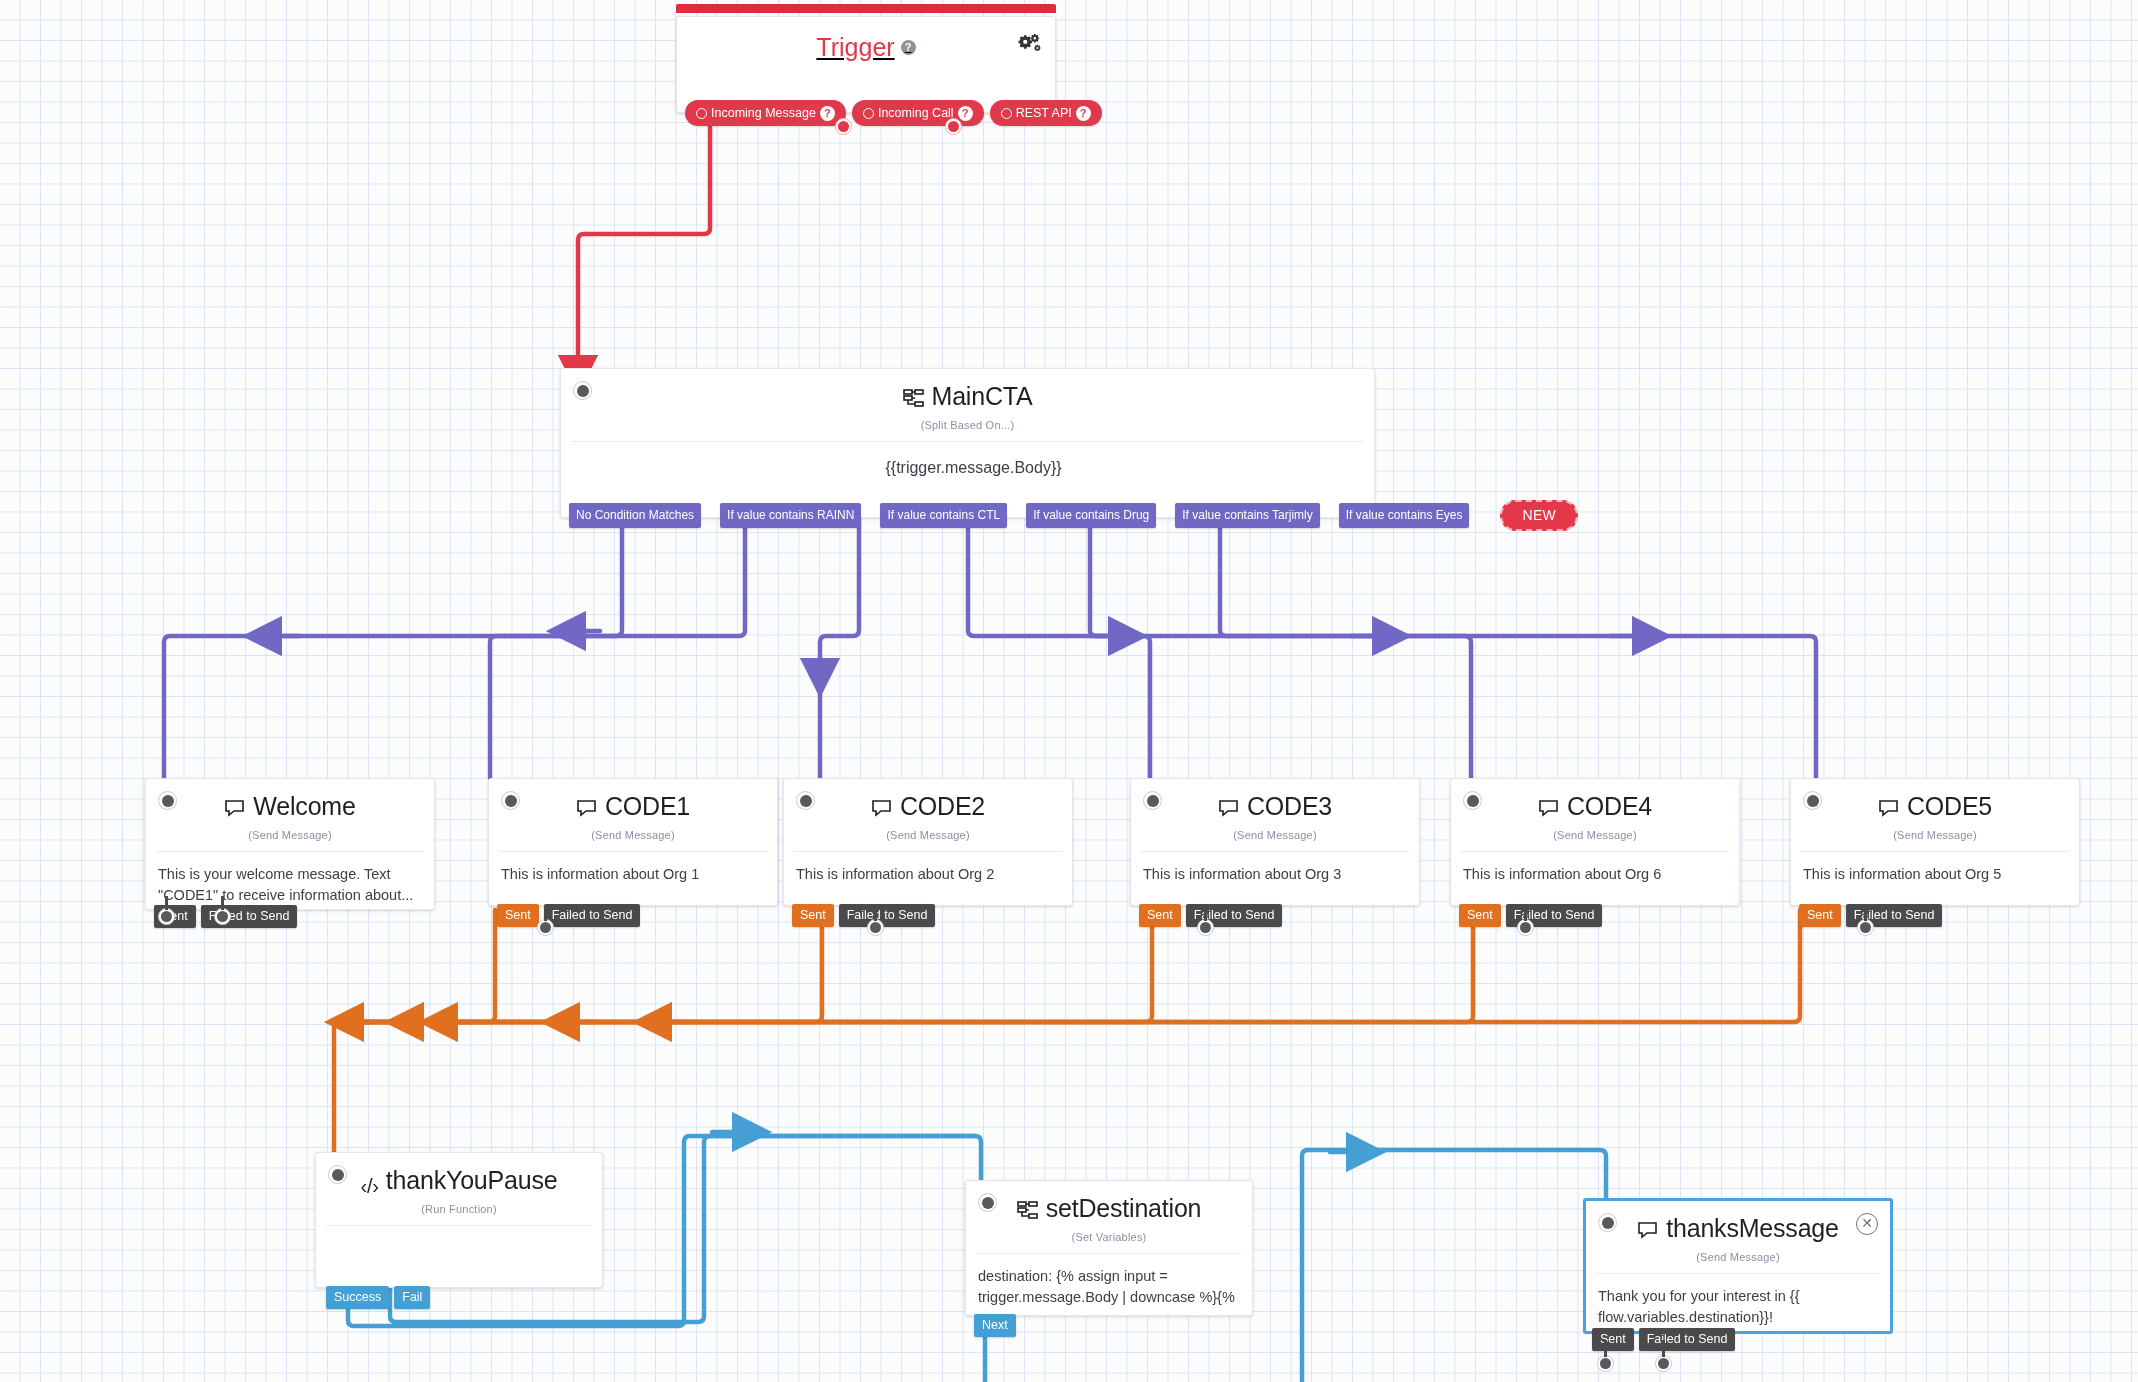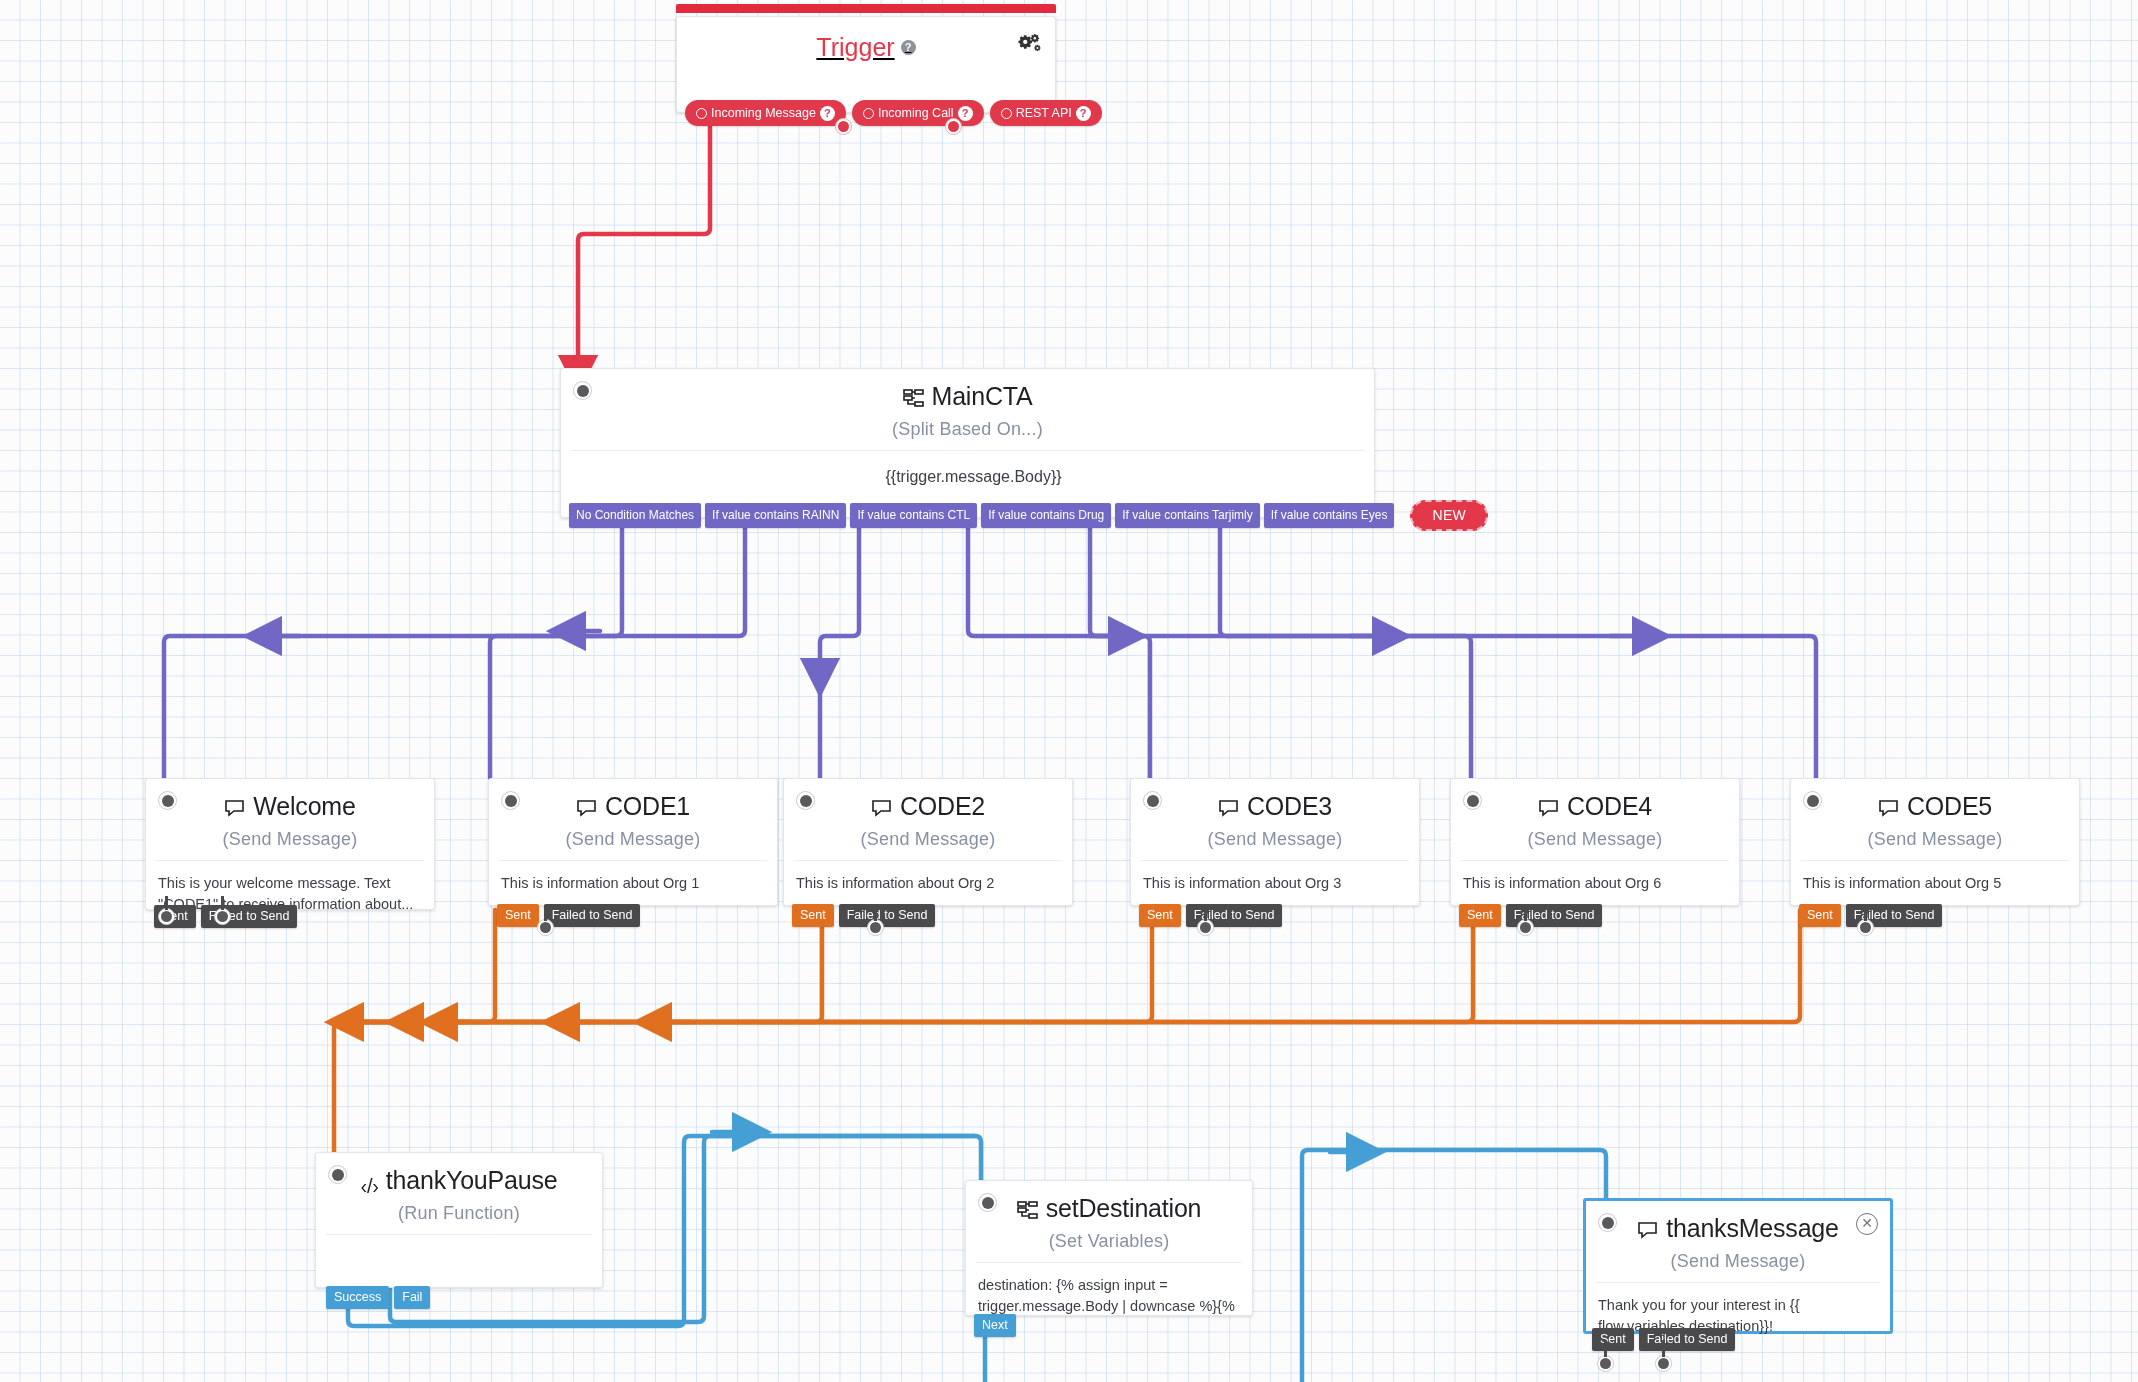--- a/index.html
+++ b/index.html
@@ -25,21 +25,21 @@
     position:absolute;background:#ffffff;border:1px solid #e6e6e8;
     border-radius:3px;box-shadow:0 1px 3px rgba(40,42,49,.18);
     box-sizing:border-box;
   }
   .node .title{
     text-align:center;font-size:25px;color:#1f2023;font-weight:400;
     padding-top:14px;letter-spacing:-.2px;line-height:1.1;
     display:flex;align-items:flex-end;justify-content:center;gap:7px;
   }
   .node .subtitle{
-    text-align:center;font-size:18px;color:#8891a3;padding:8px 0 10px;
+    text-align:center;font-size:11px;color:#8891a3;padding:8px 0 10px;
     letter-spacing:.2px;
   }
   .node .divider{height:1px;background:#ececee;margin:0 10px;}
   .node .body{
     font-size:14.5px;color:#3b3f46;line-height:1.45;padding:12px 0 0 12px;
     word-break:break-word;
   }
   .in-dot{
     position:absolute;left:12px;top:12px;width:19px;height:19px;border-radius:50%;
     background:#fff;border:1.5px solid #c9cbd1;box-sizing:border-box;
@@ -94,21 +94,21 @@
   .trig-pill .ring{width:11px;height:11px;border-radius:50%;border:1.6px solid #fff;box-sizing:border-box;}
   .trig-pill .qmark{background:#fff;color:#e0394b;}
   .trig-out-dot{
     position:absolute;width:17px;height:17px;border-radius:50%;background:#fff;
     border:1.5px solid #f2aab2;box-sizing:border-box;
     display:flex;align-items:center;justify-content:center;
   }
   .trig-out-dot i{width:11px;height:11px;border-radius:50%;background:#e0394b;display:block;}
 
   
-  .cond-row{position:absolute;left:8px;bottom:-14px;display:flex;gap:4px;align-items:center;}
+  .cond-row{position:absolute;left:8px;bottom:-14px;display:flex;gap:19px;align-items:center;}
   .cond{
     background:#7068c4;color:#fff;font-size:12px;padding:6px 7px 7px;border-radius:2px;
     white-space:nowrap;line-height:1;box-shadow:0 1px 2px rgba(0,0,0,.15);
   }
   .newbtn{
     background:#e2384a;color:#fff;font-size:14px;border-radius:16px;padding:6px 20px;
     border:2px dashed #f6b6bd;margin-left:12px;line-height:1.1;letter-spacing:.3px;
   }
   .gear{position:absolute;right:14px;top:16px;width:24px;height:20px;}
 </style>

